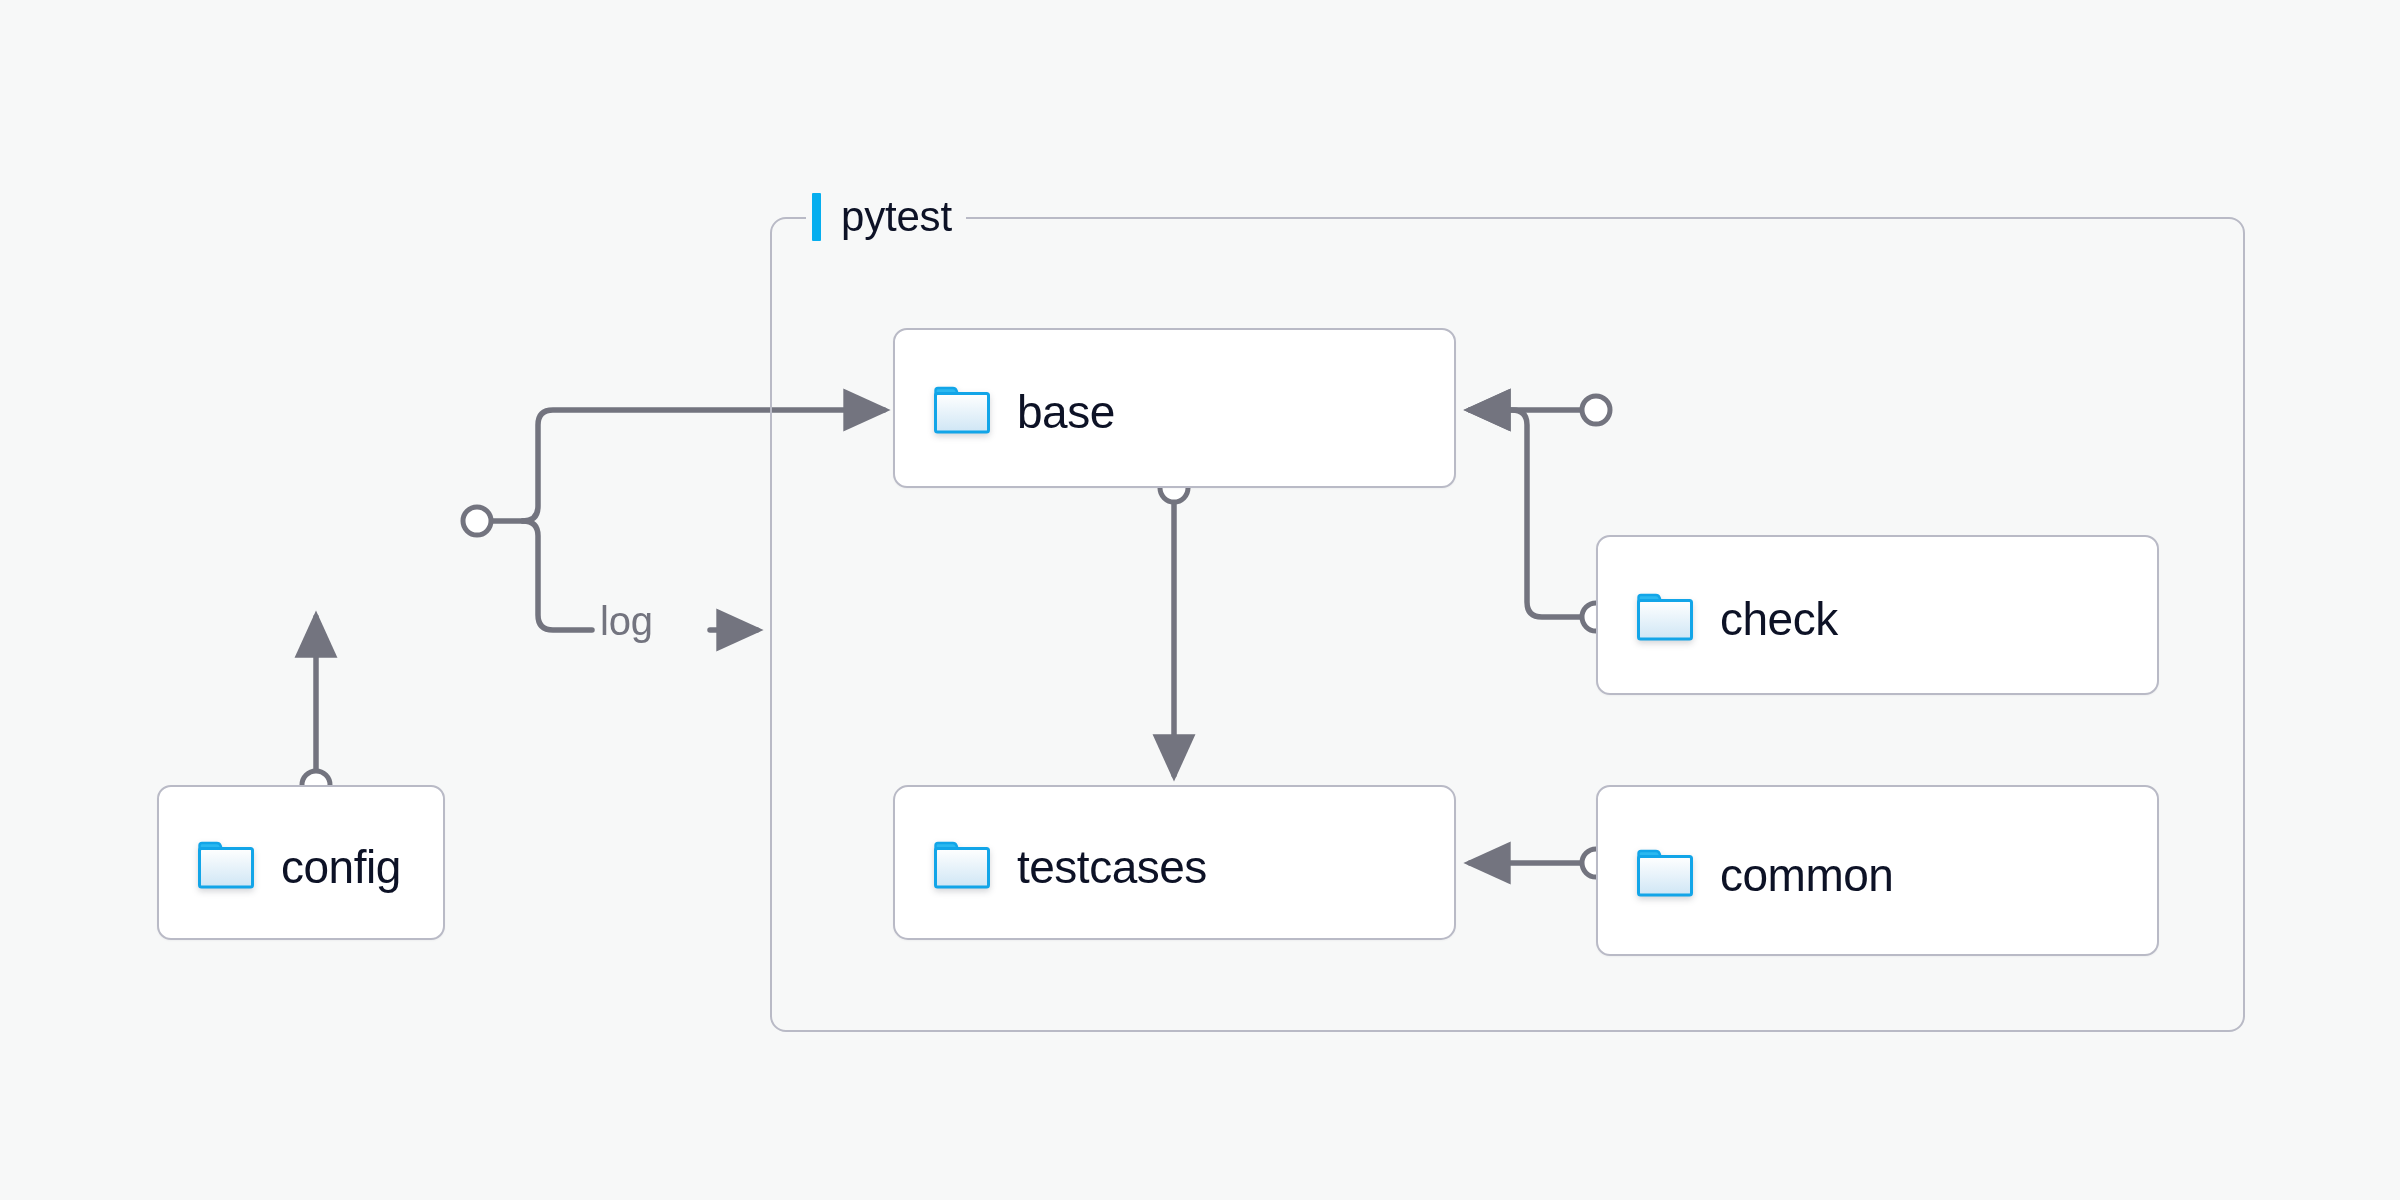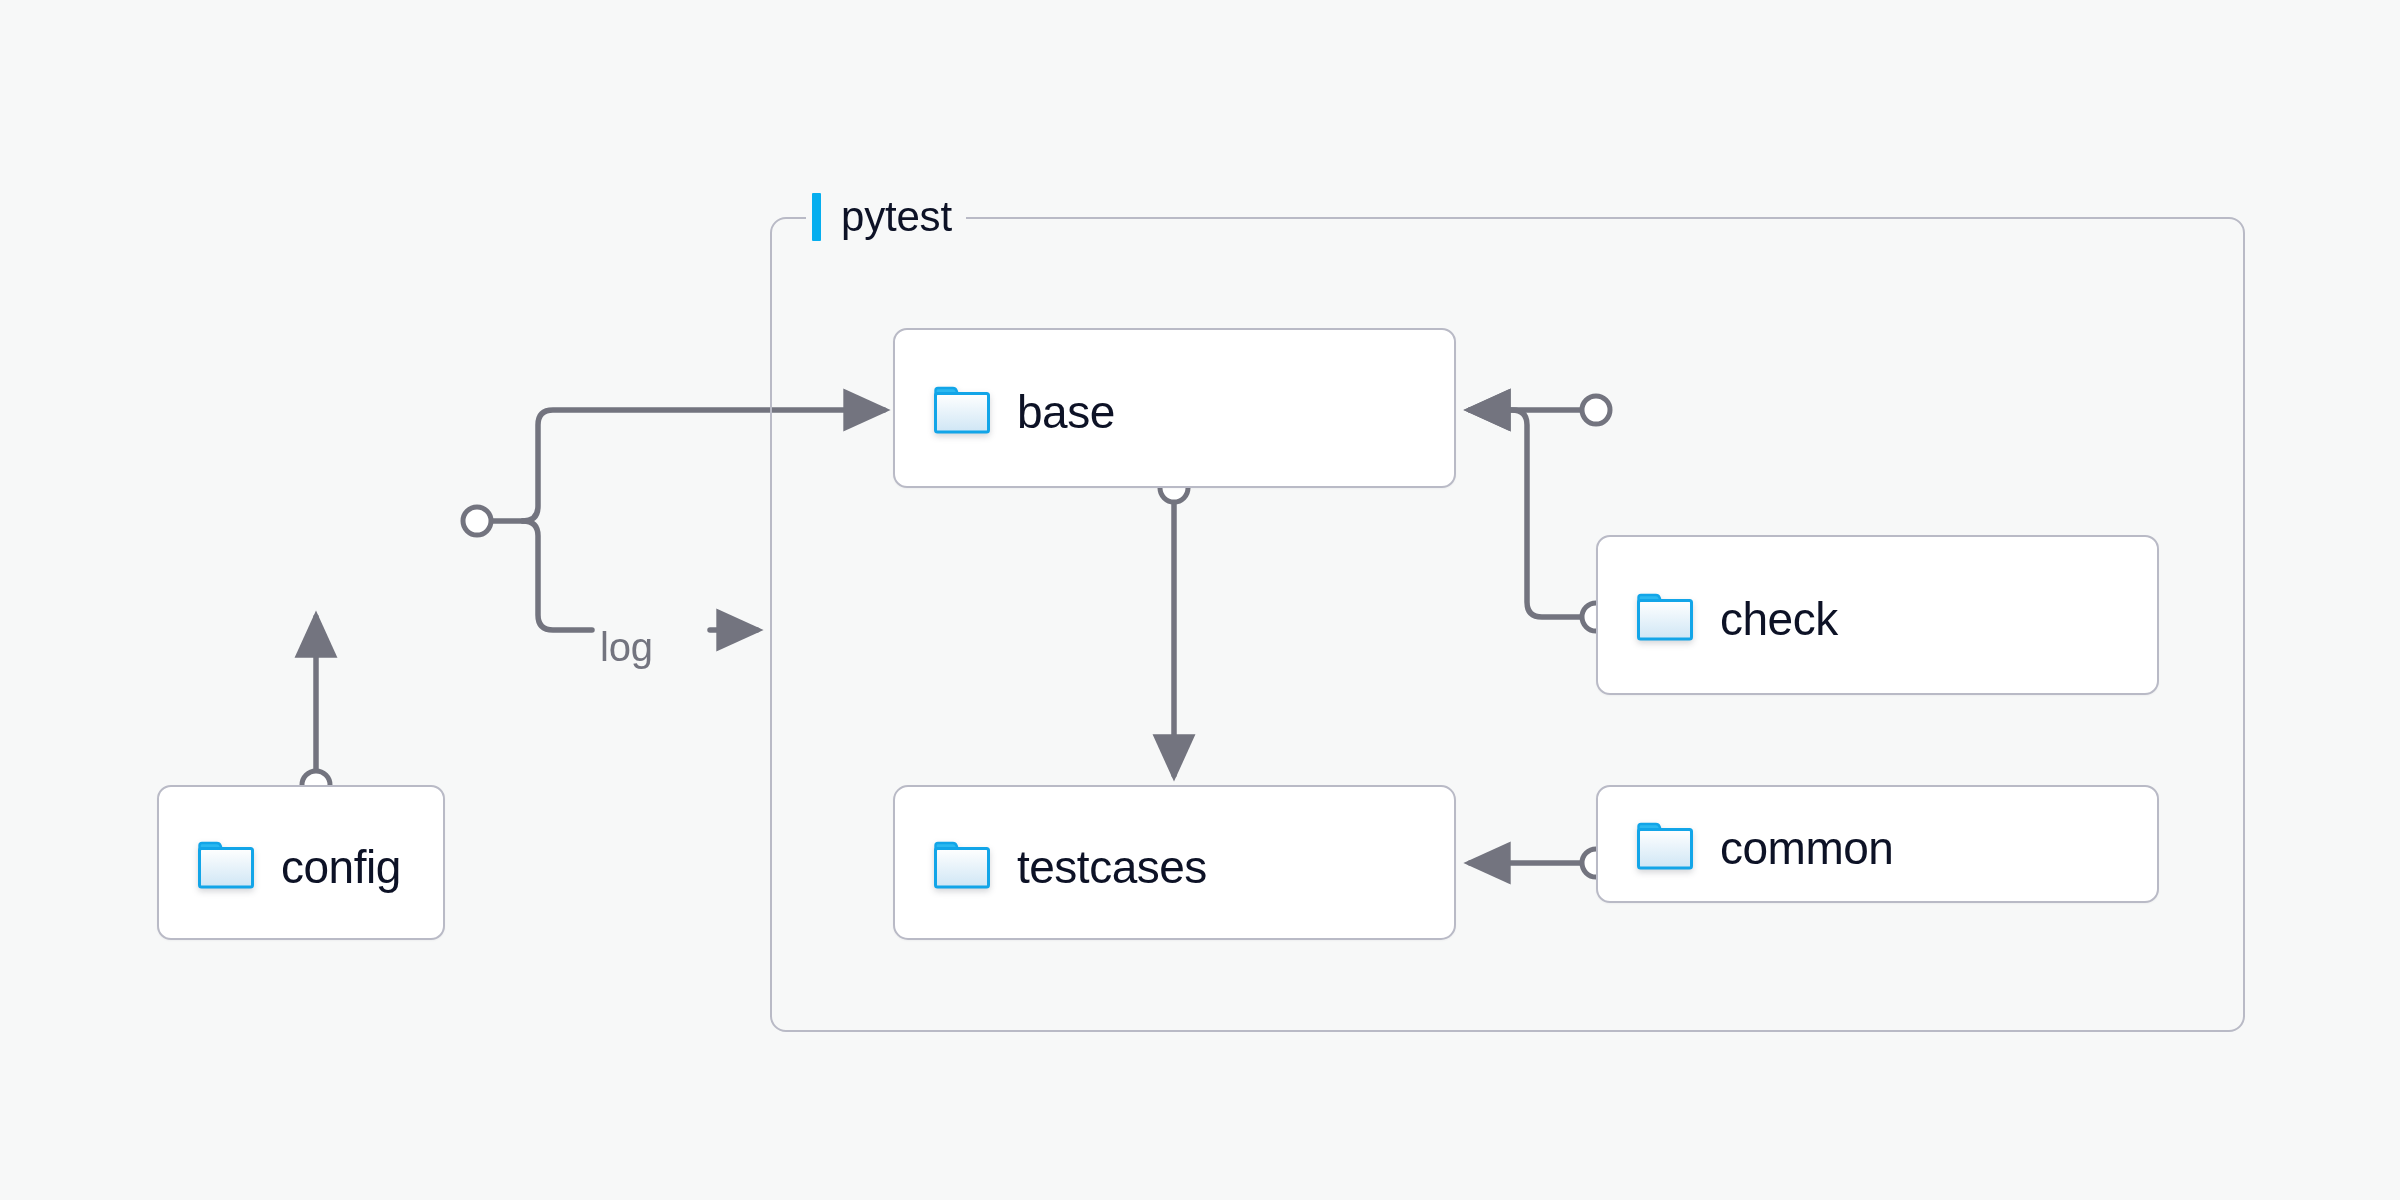--- a/index.html
+++ b/index.html
@@ -139,21 +139,21 @@
       <circle cx="1596" cy="863" r="14"></circle>
     </g>
   </svg>
 
   <div class="group-box" id="group-box" style="left: 770px; top: 217px; width: 1475px; height: 815px;"></div>
   <div class="group-label" id="group-label" style="left: 806px; top: 189px;">
     <span class="group-accent" style="background: rgb(6, 174, 239);"></span>
     <span class="group-title">pytest</span>
   </div>
 
-  <div class="edge-text" id="label-log" style="left: 600px; top: 625px;">log</div>
+  <div class="edge-text" id="label-log" style="left: 600px; top: 599px;">log</div>
 
 
   <div class="node" id="node-config" style="left: 157px; top: 785px; width: 288px; height: 155px;">
     <div class="node-inner">
       <span>
         <svg class="folder-icon" viewBox="0 0 58 50">
           <path d="M2.5 10 L2.5 5.5 Q2.5 3 5 3 L20 3 Q22.5 3 23.5 5.5 L25 10 Z" fill="#2bb8f0" stroke="#12a5e8" stroke-width="2.4" stroke-linejoin="round"></path>
           <rect x="2.5" y="8.5" width="53" height="38.5" rx="2" fill="url(#folderGrad)" stroke="#12a5e8" stroke-width="3"></rect>
         </svg>
       </span>
@@ -191,21 +191,21 @@
       <span>
         <svg class="folder-icon" viewBox="0 0 58 50">
           <path d="M2.5 10 L2.5 5.5 Q2.5 3 5 3 L20 3 Q22.5 3 23.5 5.5 L25 10 Z" fill="#2bb8f0" stroke="#12a5e8" stroke-width="2.4" stroke-linejoin="round"></path>
           <rect x="2.5" y="8.5" width="53" height="38.5" rx="2" fill="url(#folderGrad)" stroke="#12a5e8" stroke-width="3"></rect>
         </svg>
       </span>
       <span class="node-label">check</span>
     </div>
   </div>
 
-  <div class="node" id="node-common" style="left: 1596px; top: 785px; width: 563px; height: 118px;">
+  <div class="node" id="node-common" style="left: 1596px; top: 785px; width: 563px; height: 171px;">
     <div class="node-inner">
       <span>
         <svg class="folder-icon" viewBox="0 0 58 50">
           <path d="M2.5 10 L2.5 5.5 Q2.5 3 5 3 L20 3 Q22.5 3 23.5 5.5 L25 10 Z" fill="#2bb8f0" stroke="#12a5e8" stroke-width="2.4" stroke-linejoin="round"></path>
           <rect x="2.5" y="8.5" width="53" height="38.5" rx="2" fill="url(#folderGrad)" stroke="#12a5e8" stroke-width="3"></rect>
         </svg>
       </span>
       <span class="node-label">common</span>
     </div>
   </div>

